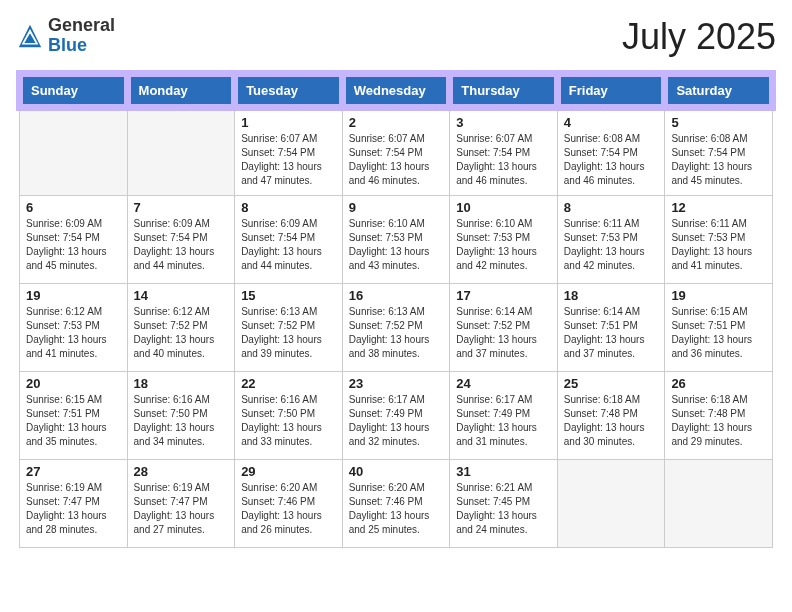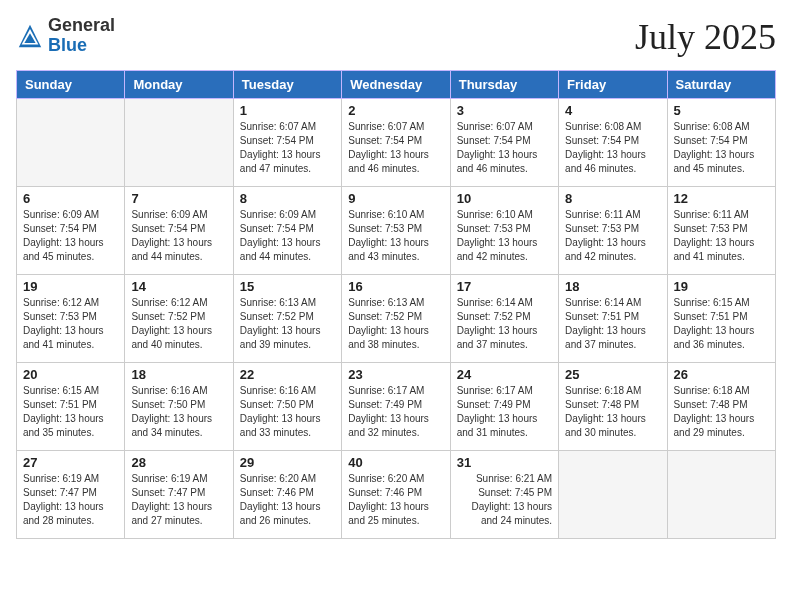--- a/index.html
+++ b/index.html
@@ -27,21 +27,20 @@
       line-height: 1.1;
     }
     .logo-general { color: #333; }
     .logo-blue { color: #1a6db5; }
     .logo-icon {
       width: 28px;
       height: 28px;
     }
     .title-block {
       text-align: right;
-      font-family: Liberation Serif, serif;
     }
     .month-title {
       font-size: 36px;
       font-weight: normal;
       color: #222;
     }
     .location {
       font-size: 14px;
       color: #444;
     }
@@ -50,21 +49,21 @@
       border-collapse: collapse;
       border: 1px solid #ccc;
     }
     .calendar th {
       background: #2a6ebb;
       color: #fff;
       font-size: 13px;
       font-weight: bold;
       padding: 6px 8px;
       text-align: left;
-      border: 1px solid #c4b5fd;
+      border: 7px solid #c4b5fd;
     }
     .calendar td {
       border: 1px solid #ccc;
       vertical-align: top;
       padding: 4px 6px;
       width: calc(100% / 7);
       height: 88px;
       font-size: 11px;
       color: #333;
       background: #fff;
@@ -303,21 +302,21 @@
 Daylight: 13 hours and 26 minutes.</div>
         </td>
         <td>
           <div class="day-number">40</div>
           <div class="cell-info" style="white-space: pre-line;">Sunrise: 6:20 AM
 Sunset: 7:46 PM
 Daylight: 13 hours and 25 minutes.</div>
         </td>
         <td>
           <div class="day-number">31</div>
-          <div class="cell-info" style="white-space: pre-line; text-align: right;">Sunrise: 6:21 AM
+          <div class="cell-info" style="white-space: pre-line;">Sunrise: 6:21 AM
 Sunset: 7:45 PM
 Daylight: 13 hours and 24 minutes.</div>
         </td>
         <td class="empty"></td>
         <td class="empty"></td>
       </tr>
     </tbody>
 </table>
 
 </body></html>

